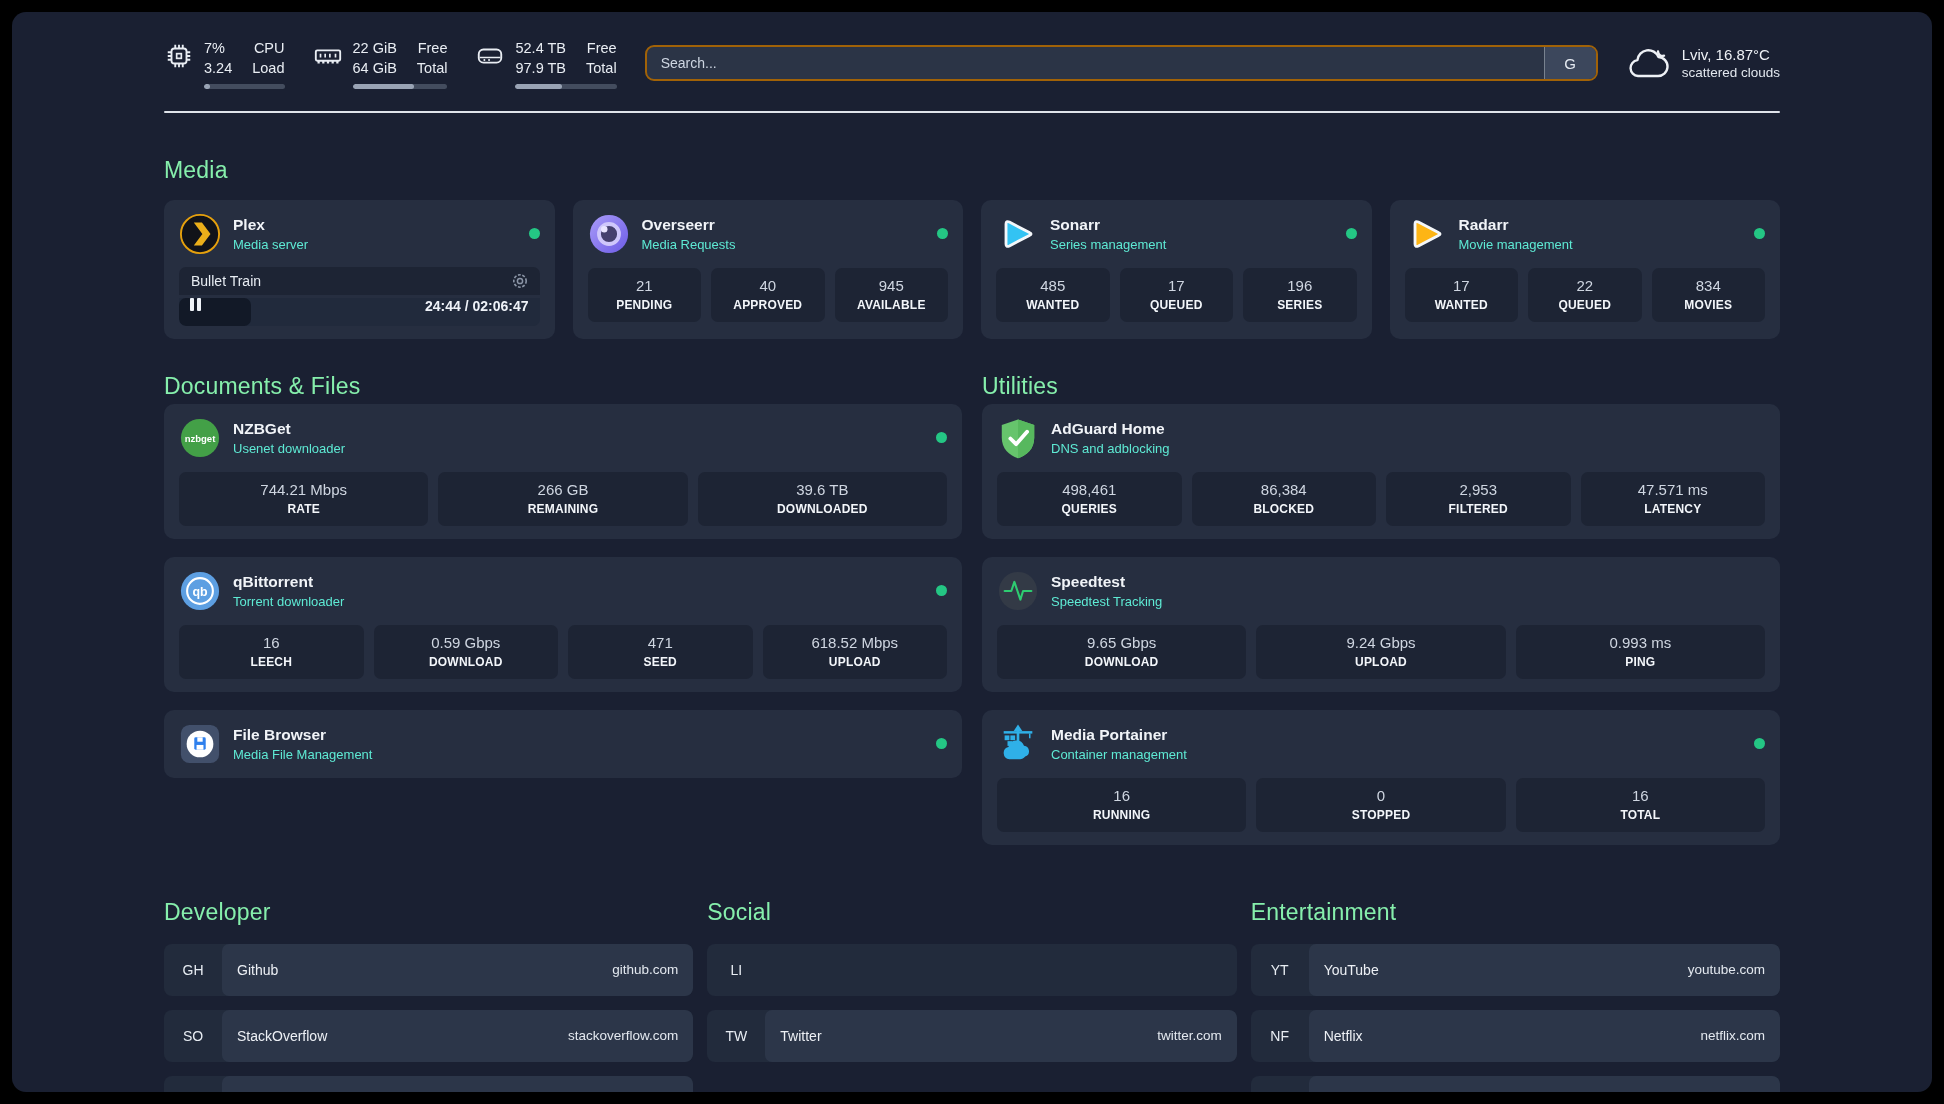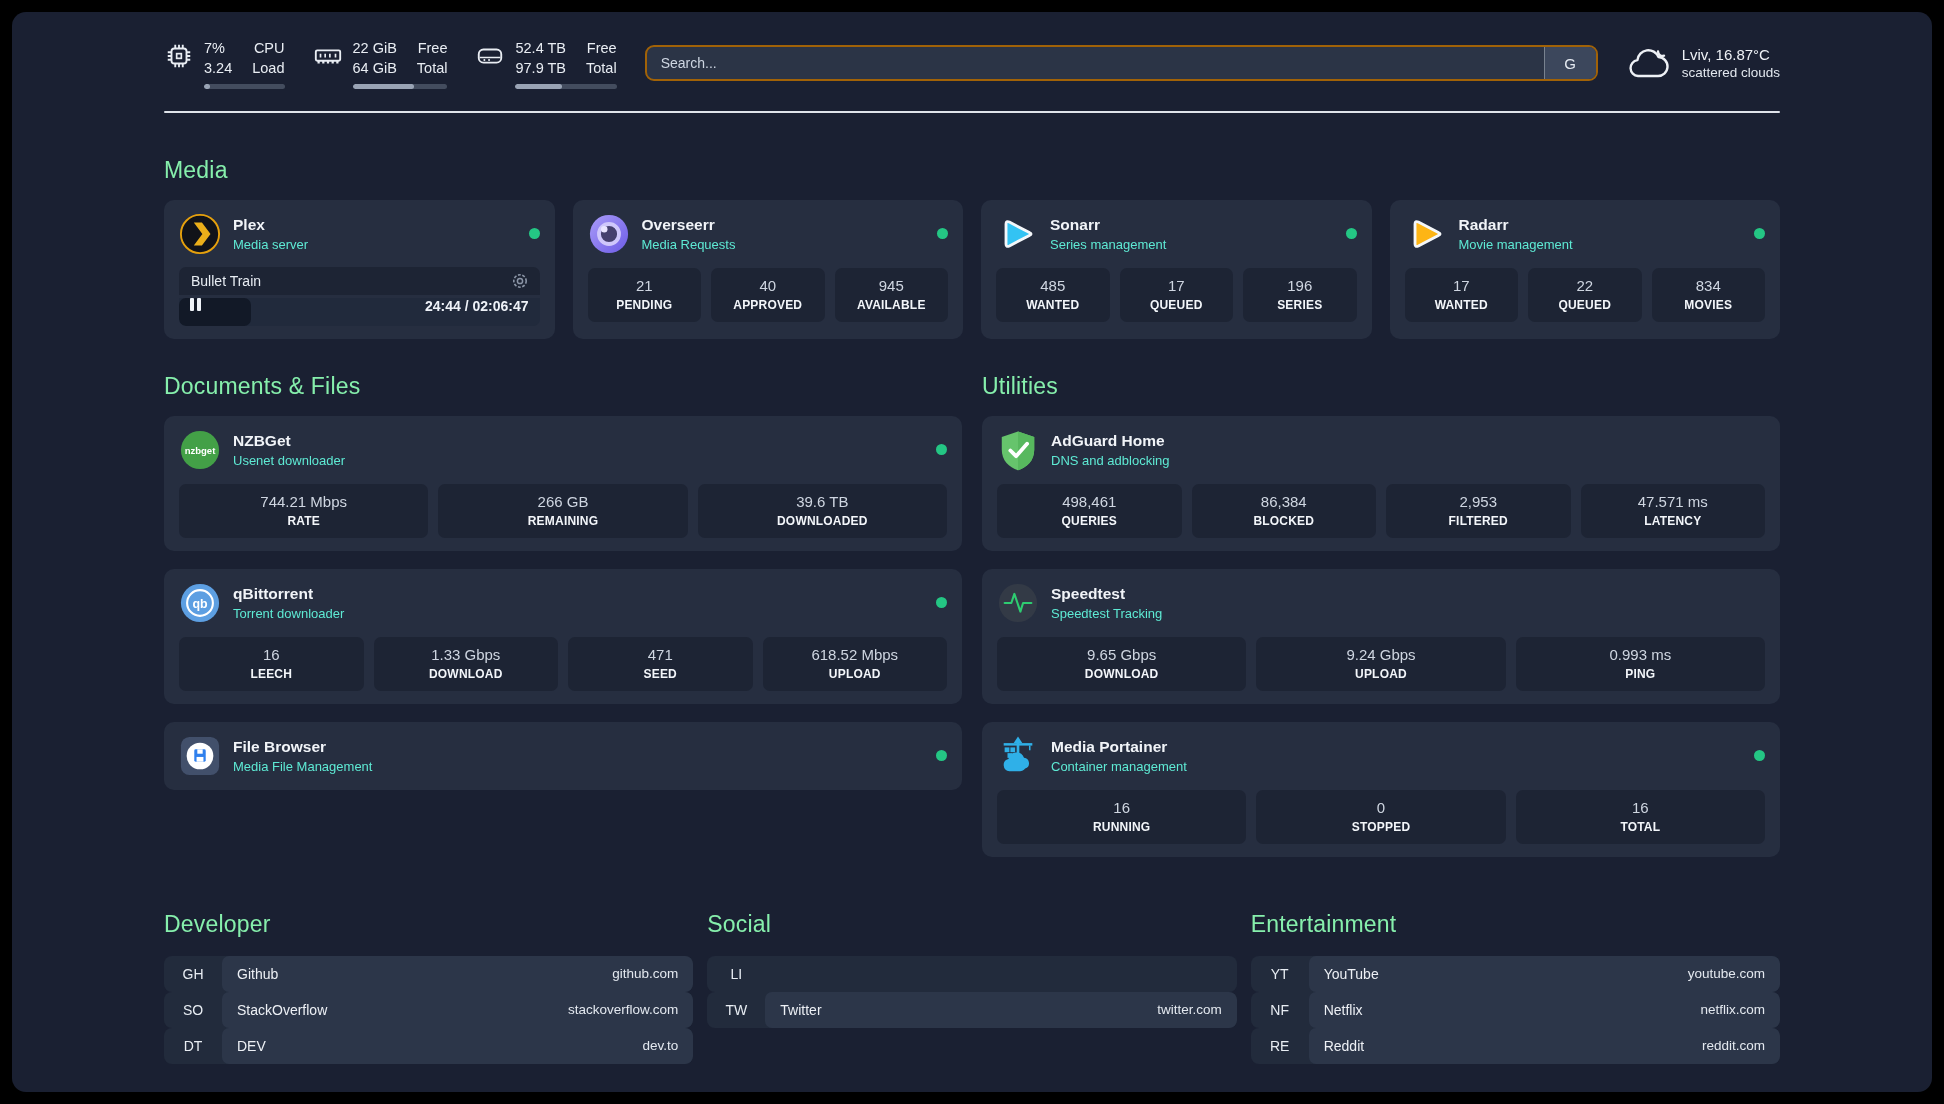--- a/index.html
+++ b/index.html
@@ -56,28 +56,28 @@
   .player-track { display:flex; align-items:center; justify-content:space-between; background:#1d2434;
                   border-radius:7px 7px 0 0; padding:6px 12px; font-size:14px; color:#e8edf3; height:28px; }
   .player-bar { position:relative; height:28px; background:#212a3c; border-radius:0 0 7px 7px; margin-top:3px;
                 display:flex; align-items:flex-start; overflow:hidden; }
   .player-elapsed { position:absolute; left:0; top:0; bottom:0; background:#121927; border-radius:7px; }
   .pause-btn { position:relative; margin-left:11px; display:flex; gap:3.5px; cursor:pointer; background:none; border:0; padding:0; }
   .pause-btn span { width:3.5px; height:13px; background:#eef2f8; border-radius:1px; display:block; }
   .player-time { margin-left:auto; position:relative; font-size:14px; font-weight:700; color:#eef2f8; padding-right:11px; }
 
   .twocol { display:grid; grid-template-columns:1fr 1fr; gap:20px; margin-top:34px; }
-  .col-title { margin-bottom:16px; }
+  .col-title { margin-bottom:4px; }
   .col-stack { display:flex; flex-direction:column; gap:18px; }
 
   
   .links-grid { display:grid; grid-template-columns:1fr 1fr 1fr; gap:14px; margin-top:54px; }
   .links-title { margin-bottom:18px; }
-  .link-row { display:flex; align-items:stretch; height:36px; background:#222b3c; border-radius:8px;
-              overflow:hidden; cursor:pointer; }
+  .link-row { display:flex; align-items:stretch; height:52px; background:#222b3c; border-radius:8px;
+              margin-bottom:14px; overflow:hidden; cursor:pointer; }
   .link-tag { width:58px; display:flex; align-items:center; justify-content:center; font-size:14px; color:#e8edf3; flex:none; }
   .link-pill { flex:1; background:#2c3649; border-radius:7px; display:flex; align-items:center;
                justify-content:space-between; padding:0 15px; }
   .link-name { font-size:14px; color:#edf0f5; }
   .link-url { font-size:13.5px; color:#e3e8ef; }
 </style>
 </head>
 <body>
 
 <div class="app">
@@ -348,21 +348,21 @@
                 <div class="app-sub">Torrent downloader</div>
               </div>
               <span class="status-dot"></span>
             </div>
             <div class="stats-row">
               <div class="stat">
                 <div class="stat-value">16</div>
                 <div class="stat-label">LEECH</div>
               </div>
               <div class="stat">
-                <div class="stat-value">1.33 Gbps</div>
+                <div class="stat-value">0.59 Gbps</div>
                 <div class="stat-label">DOWNLOAD</div>
               </div>
               <div class="stat">
                 <div class="stat-value">471</div>
                 <div class="stat-label">SEED</div>
               </div>
               <div class="stat">
                 <div class="stat-value">618.52 Mbps</div>
                 <div class="stat-label">UPLOAD</div>
               </div>

